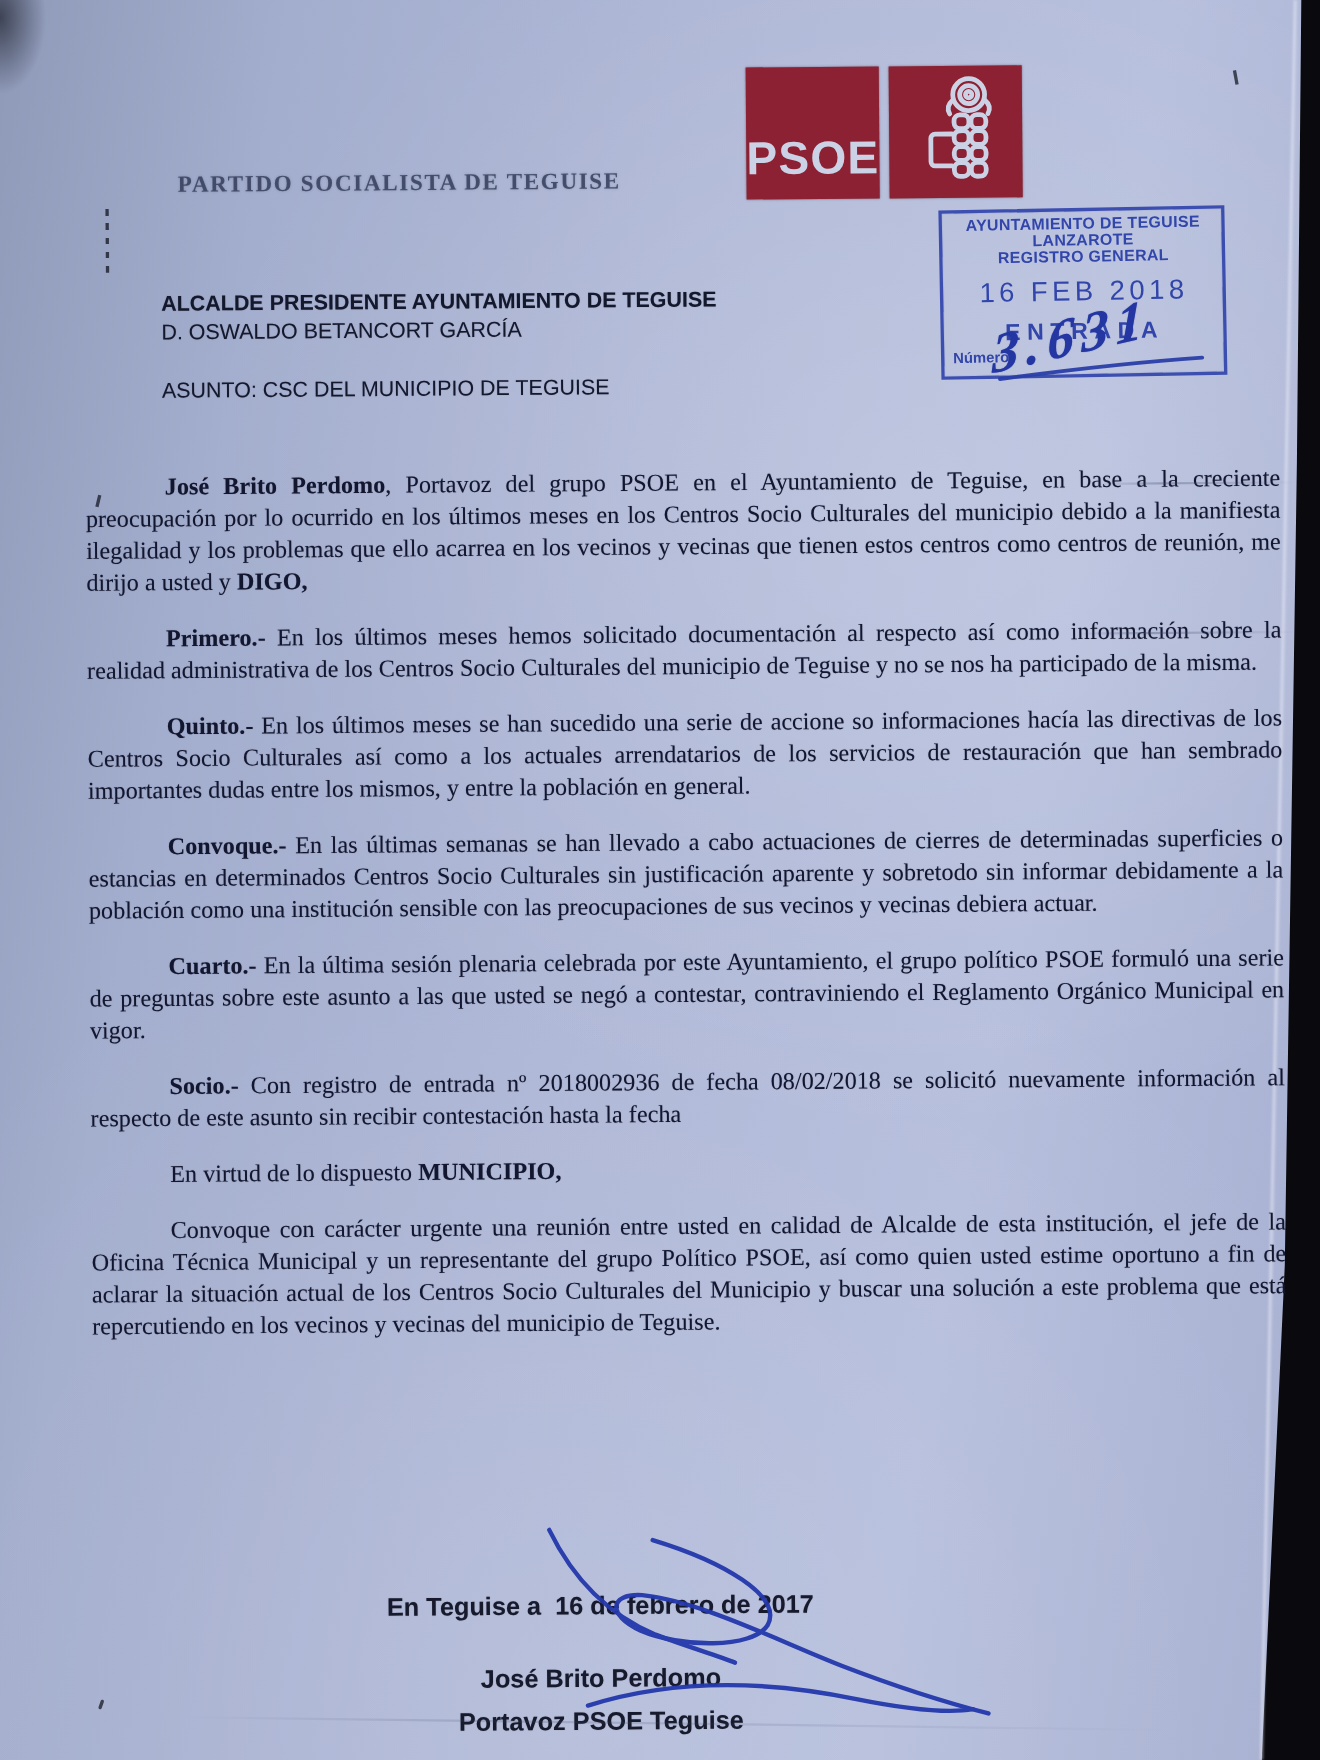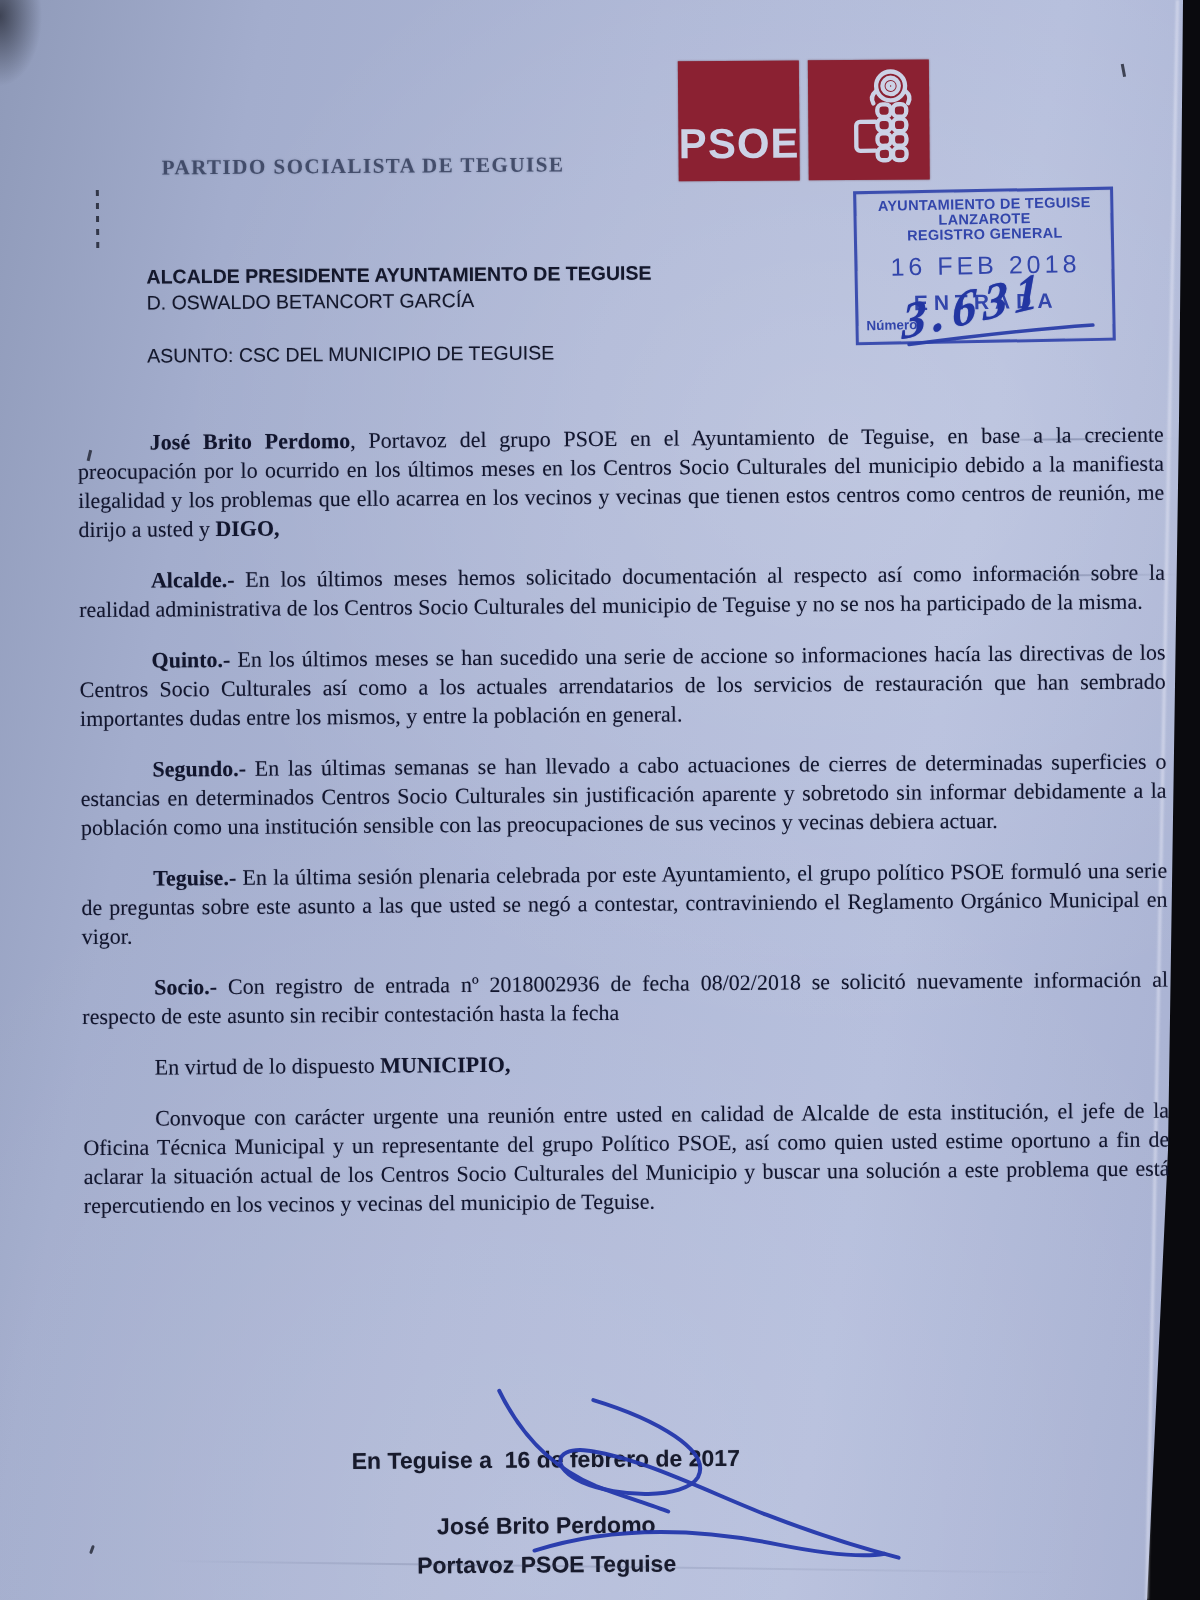--- a/index.html
+++ b/index.html
@@ -39,21 +39,21 @@
     position:absolute; left:166px; top:152px; width:560px;
     font:bold 21px "Liberation Serif", serif;
     letter-spacing:1.5px; color:rgba(52,62,92,.82);
     text-shadow:0 0 2px rgba(52,62,92,.35);
   }
   
   .logo{ position:absolute; left:683px; top:62px; display:flex; gap:9px; }
   .logo .sq{
     width:121px; height:120px; background:#8b2132;
     box-shadow:0 0 2px rgba(80,20,30,.6);
-    display:flex; align-items:flex-end; justify-content:flex-end;
+    display:flex; align-items:flex-end; justify-content:center;
   }
   .logo .sq.word{ padding-bottom:16px; }
   .logo .word span{
     font:bold 42px "Liberation Sans", sans-serif;
     color:#ccd2e6; letter-spacing:1px; line-height:1;
   }
   .logo .sq.icon{ align-items:center; }
   
   .stamp{
     position:absolute; left:858px; top:192px; width:260px; height:154px;
@@ -166,24 +166,24 @@
   </div>
 
   <div class="recipient">
     <div class="l1">ALCALDE PRESIDENTE AYUNTAMIENTO DE TEGUISE</div>
     <div>D. OSWALDO BETANCORT GARCÍA</div>
     <div class="subject">ASUNTO: CSC DEL MUNICIPIO DE TEGUISE</div>
   </div>
 
   <div class="body-text">
     <p><span class="b">José Brito Perdomo</span><span>, Portavoz del grupo PSOE en el Ayuntamiento de Teguise, en base a la creciente preocupación por lo ocurrido en los últimos meses en los Centros Socio Culturales del municipio debido a la manifiesta ilegalidad y los problemas que ello acarrea en los vecinos y vecinas que tienen estos centros como centros de reunión, me dirijo a usted y </span><span class="b">DIGO,</span></p>
-    <p><span class="b">Alcalde.-</span><span> En los últimos meses hemos solicitado documentación al respecto así como información sobre la realidad administrativa de los Centros Socio Culturales del municipio de Teguise y no se nos ha participado de la misma.</span></p>
+    <p><span class="b">Primero.-</span><span> En los últimos meses hemos solicitado documentación al respecto así como información sobre la realidad administrativa de los Centros Socio Culturales del municipio de Teguise y no se nos ha participado de la misma.</span></p>
     <p><span class="b">Quinto.-</span><span> En los últimos meses se han sucedido una serie de accione so informaciones hacía las directivas de los Centros Socio Culturales así como a los actuales arrendatarios de los servicios de restauración que han sembrado importantes dudas entre los mismos, y entre la población en general.</span></p>
-    <p><span class="b">Segundo.-</span><span> En las últimas semanas se han llevado a cabo actuaciones de cierres de determinadas superficies o estancias en determinados Centros Socio Culturales sin justificación aparente y sobretodo sin informar debidamente a la población como una institución sensible con las preocupaciones de sus vecinos y vecinas debiera actuar.</span></p>
-    <p><span class="b">Teguise.-</span><span> En la última sesión plenaria celebrada por este Ayuntamiento, el grupo político PSOE formuló una serie de preguntas sobre este asunto a las que usted se negó a contestar, contraviniendo el Reglamento Orgánico Municipal en vigor.</span></p>
+    <p><span class="b">Convoque.-</span><span> En las últimas semanas se han llevado a cabo actuaciones de cierres de determinadas superficies o estancias en determinados Centros Socio Culturales sin justificación aparente y sobretodo sin informar debidamente a la población como una institución sensible con las preocupaciones de sus vecinos y vecinas debiera actuar.</span></p>
+    <p><span class="b">Cuarto.-</span><span> En la última sesión plenaria celebrada por este Ayuntamiento, el grupo político PSOE formuló una serie de preguntas sobre este asunto a las que usted se negó a contestar, contraviniendo el Reglamento Orgánico Municipal en vigor.</span></p>
     <p><span class="b">Socio.-</span><span> Con registro de entrada nº 2018002936 de fecha 08/02/2018 se solicitó nuevamente información al respecto de este asunto sin recibir contestación hasta la fecha</span></p>
     <p><span>En virtud de lo dispuesto </span><span class="b">MUNICIPIO,</span></p>
     <p class="extra-gap"><span>Convoque con carácter urgente una reunión entre usted en calidad de Alcalde de esta institución, el jefe de la Oficina Técnica Municipal y un representante del grupo Político PSOE, así como quien usted estime oportuno a fin de aclarar la situación actual de los Centros Socio Culturales del Municipio y buscar una solución a este problema que está repercutiendo en los vecinos y vecinas del municipio de Teguise.</span></p>
   </div>
 
   <div class="closing">
     <div>En Teguise a  16 de febrero de 2017</div>
     <div>Portavoz PSOE Teguise</div>
   </div>
 

